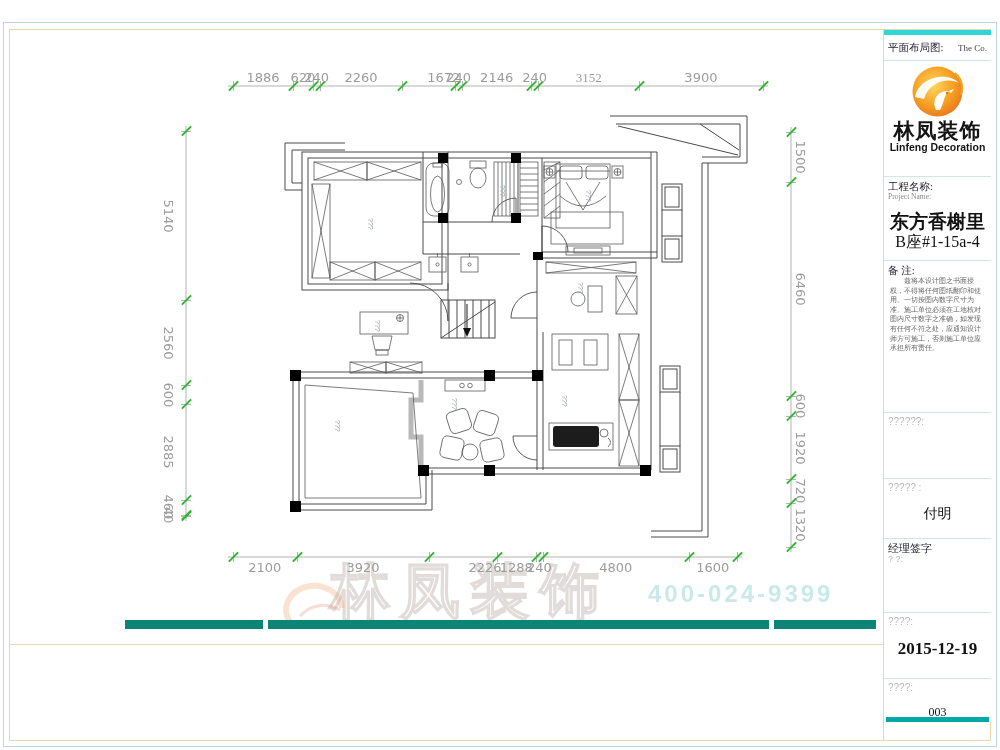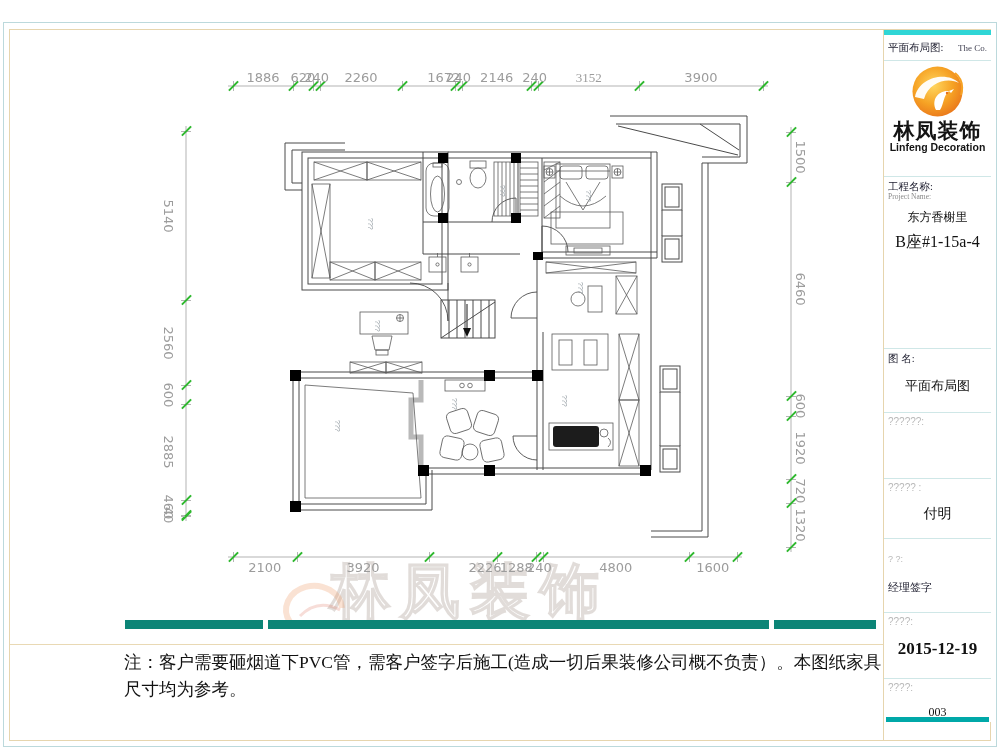--- a/index.html
+++ b/index.html
@@ -57,20 +57,21 @@
 <body>
 
 <div id="page">
 
   <div class="abs" id="border-outer"></div>
   <div class="abs" id="border-inner"></div>
   <div class="abs" id="tb-sep"></div>
   <div class="abs" id="note-sep"></div>
 
   <div class="abs" id="wm-cn">林凤装饰</div>
+  <div class="abs" id="wm-phone">400-024-9399</div>
   <svg class="abs" style="left:270px;top:560px;" width="90" height="90">
     <path d="M20,62 a28,24 0 1 1 52,-14" fill="none" stroke="rgba(238,160,110,0.30)" stroke-width="6"></path>
     <path d="M30,56 q18,-18 40,-6" fill="none" stroke="rgba(225,120,100,0.25)" stroke-width="3"></path>
   </svg>
 
   <svg class="abs" style="left:0;top:0;" width="1000" height="750">
     <g stroke="#b3b3b3" stroke-width="1">
       <line x1="228" y1="86" x2="768" y2="86"></line>
       <line x1="228" y1="557" x2="742" y2="557"></line>
       <line x1="186" y1="126" x2="186" y2="521"></line>
@@ -336,21 +337,20 @@
       <div class="dimlabel v" style="left: 768px; top: 280.785px;">6460</div>
       <div class="dimlabel v" style="left: 768px; top: 397.794px;">600</div>
       <div class="dimlabel v" style="left: 768px; top: 439.559px;">1920</div>
       <div class="dimlabel v" style="left: 768px; top: 483.313px;">720</div>
       <div class="dimlabel v" style="left: 768px; top: 517.123px;">1320</div>
     </div>
 
   <div class="tealbar" style="left:125px;width:138px;"></div>
   <div class="tealbar" style="left:268px;width:501px;"></div>
   <div class="tealbar" style="left:774px;width:102px;"></div>
-  <div class="abs" id="note-text">注：客户需要砸烟道下PVC管，需客户签字后施工(造成一切后果装修公司概不负责）。本图纸家具尺寸均为参考。</div>
 
   <div class="abs" id="titleblock">
     <div class="abs" id="tb-cyanbar"></div>
 
     <div class="tb-sec" style="top:5px;height:25px;border-top:none;">
       <span class="tb-label" style="top:6px;">平面布局图:</span>
       <span class="tb-label" style="left:auto;right:4px;font-size:9px;color:#445;top:8px;">The  Co.</span>
     </div>
 
     <div class="tb-sec" style="top:30px;height:116px;">
@@ -369,41 +369,41 @@
         <circle cx="38" cy="30" r="1.2" fill="#e8711a"></circle>
         <path d="M46,10 q10,8 6,22" fill="none" stroke="#f6a224" stroke-width="2"></path>
       </svg>
       <div id="logo-cn">林凤装饰</div>
       <div id="logo-en">Linfeng Decoration</div>
     </div>
 
     <div class="tb-sec" style="top:146px;height:84px;">
       <span class="tb-label" style="top:3px;">工程名称:</span>
       <span class="tb-label" style="top:15px;font-size:7.5px;color:#888;">Project Name:</span>
-      <div class="tb-center" style="top:32px;font-size:12px;">东方香榭里</div>
+      <div class="tb-center" style="top:32px;font-size:19px;font-weight:bold;">东方香榭里</div>
       <div class="tb-center" style="top:55px;font-size:16px;">B座#1-15a-4</div>
     </div>
 
-
-    <div class="tb-sec" style="top:318px;height:64px;">
-      <span class="tb-label" style="top:3px;">图  名:</span>
-      <div class="tb-center" style="top:28px;font-size:13px;">平面布局图</div>
-    </div>
+    <div class="tb-sec" style="top:230px;height:88px;">
+      <span class="tb-label" style="top:3px;">备  注:</span>
+      <div id="tb-remark-text">兹将本设计图之书面授权，不得将任何图纸翻印和使用。一切按图内数字尺寸为准。施工单位必须在工地核对图内尺寸数字之准确，如发现有任何不符之处，应通知设计师方可施工，否则施工单位应承担所有责任。</div>
+    </div>
+
 
     <div class="tb-sec" style="top:382px;height:66px;">
       <span class="tb-label-gray" style="top:3px;">??????:</span>
     </div>
 
     <div class="tb-sec" style="top:448px;height:60px;">
       <span class="tb-label-gray" style="top:3px;">????? :</span>
       <div class="tb-center" style="top:26px;font-size:14px;">付明</div>
     </div>
 
     <div class="tb-sec" style="top:508px;height:74px;">
-      <span class="tb-label" style="top:2px;font-size:11px;margin-top:39px;">经理签字</span>
+      <span class="tb-label" style="top:2px;font-size:11px;">经理签字</span>
       <span class="tb-label-gray" style="top:15px;font-size:9px;">?    ?:</span>
     </div>
 
     <div class="tb-sec" style="top:582px;height:66px;">
       <span class="tb-label-gray" style="top:3px;">????:</span>
       <div class="tb-center" style="top:26px;font-size:17px;font-weight:bold;">2015-12-19</div>
     </div>
 
     <div class="tb-sec" style="top:648px;height:66px;">
       <span class="tb-label-gray" style="top:3px;">????:</span>

